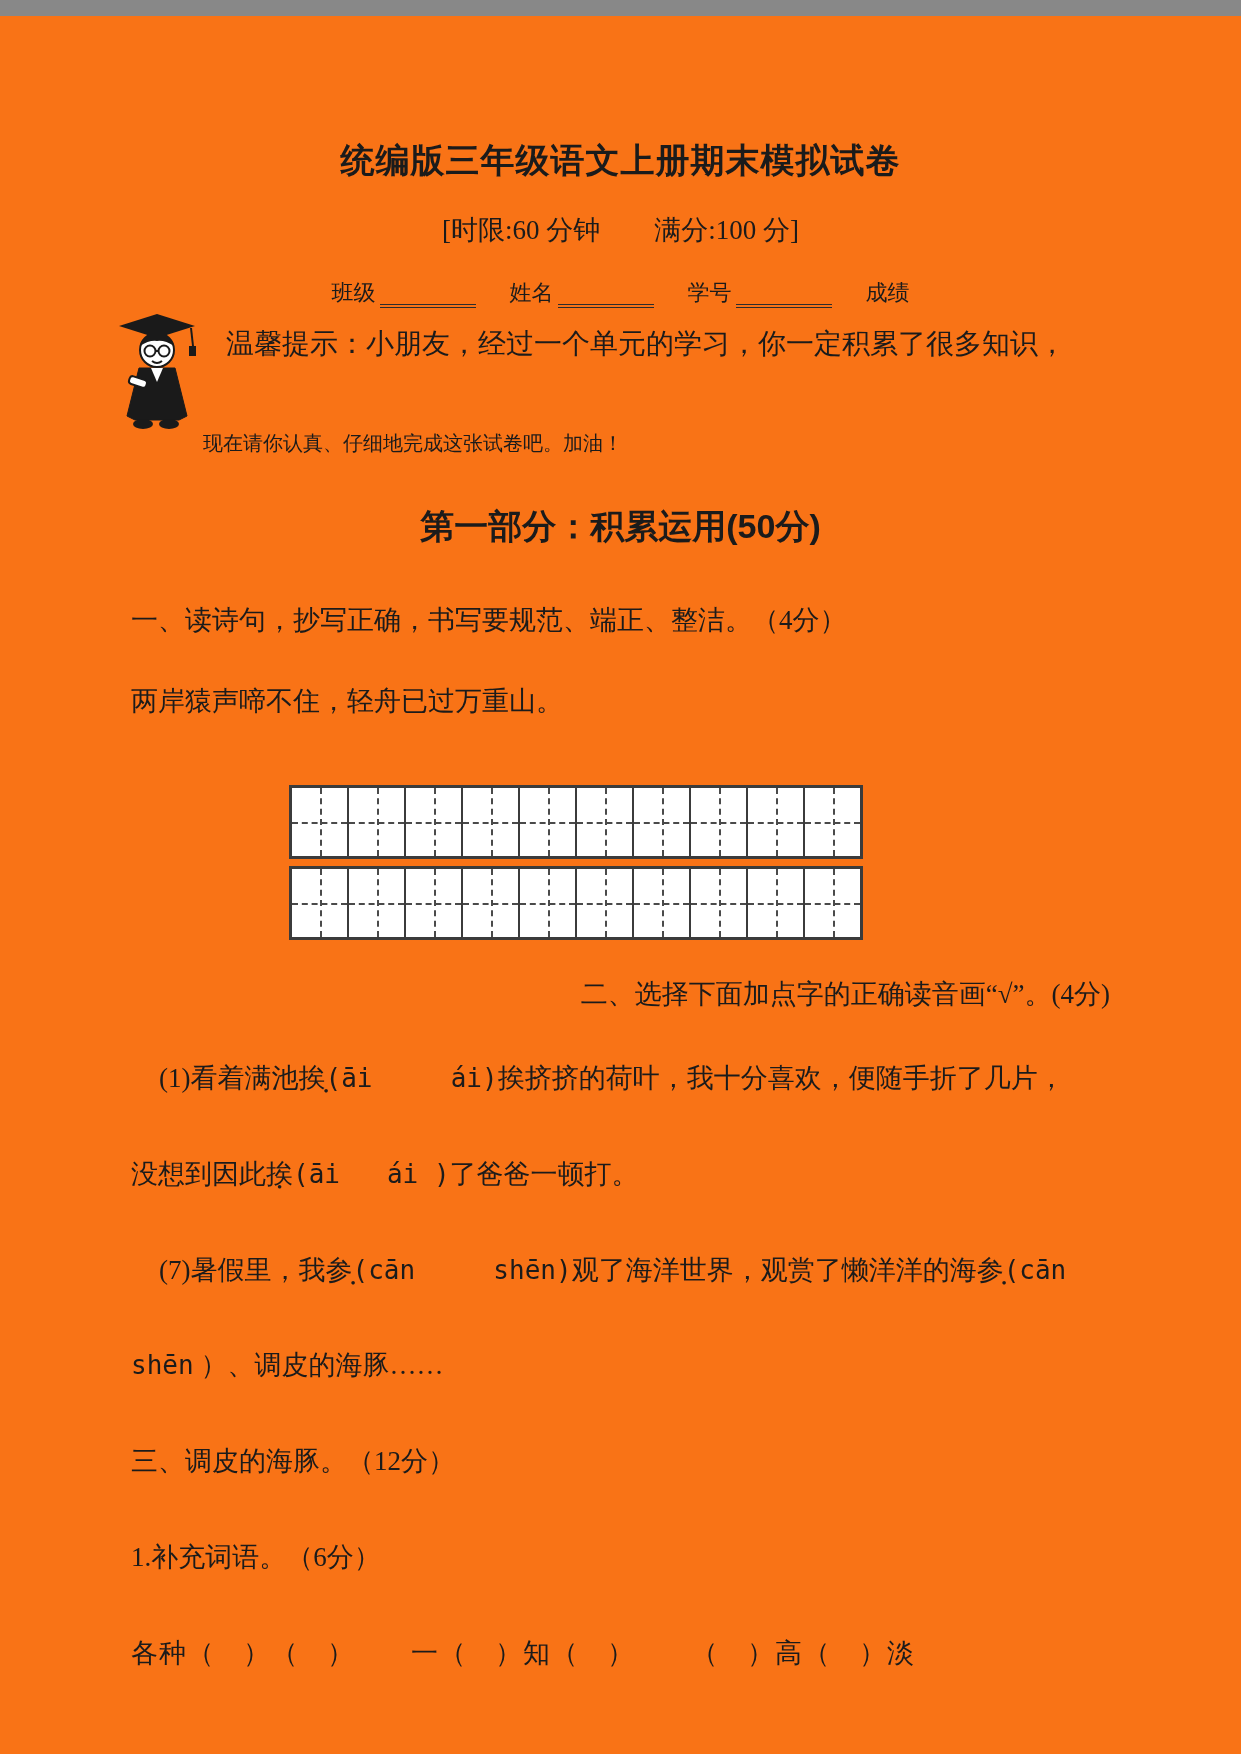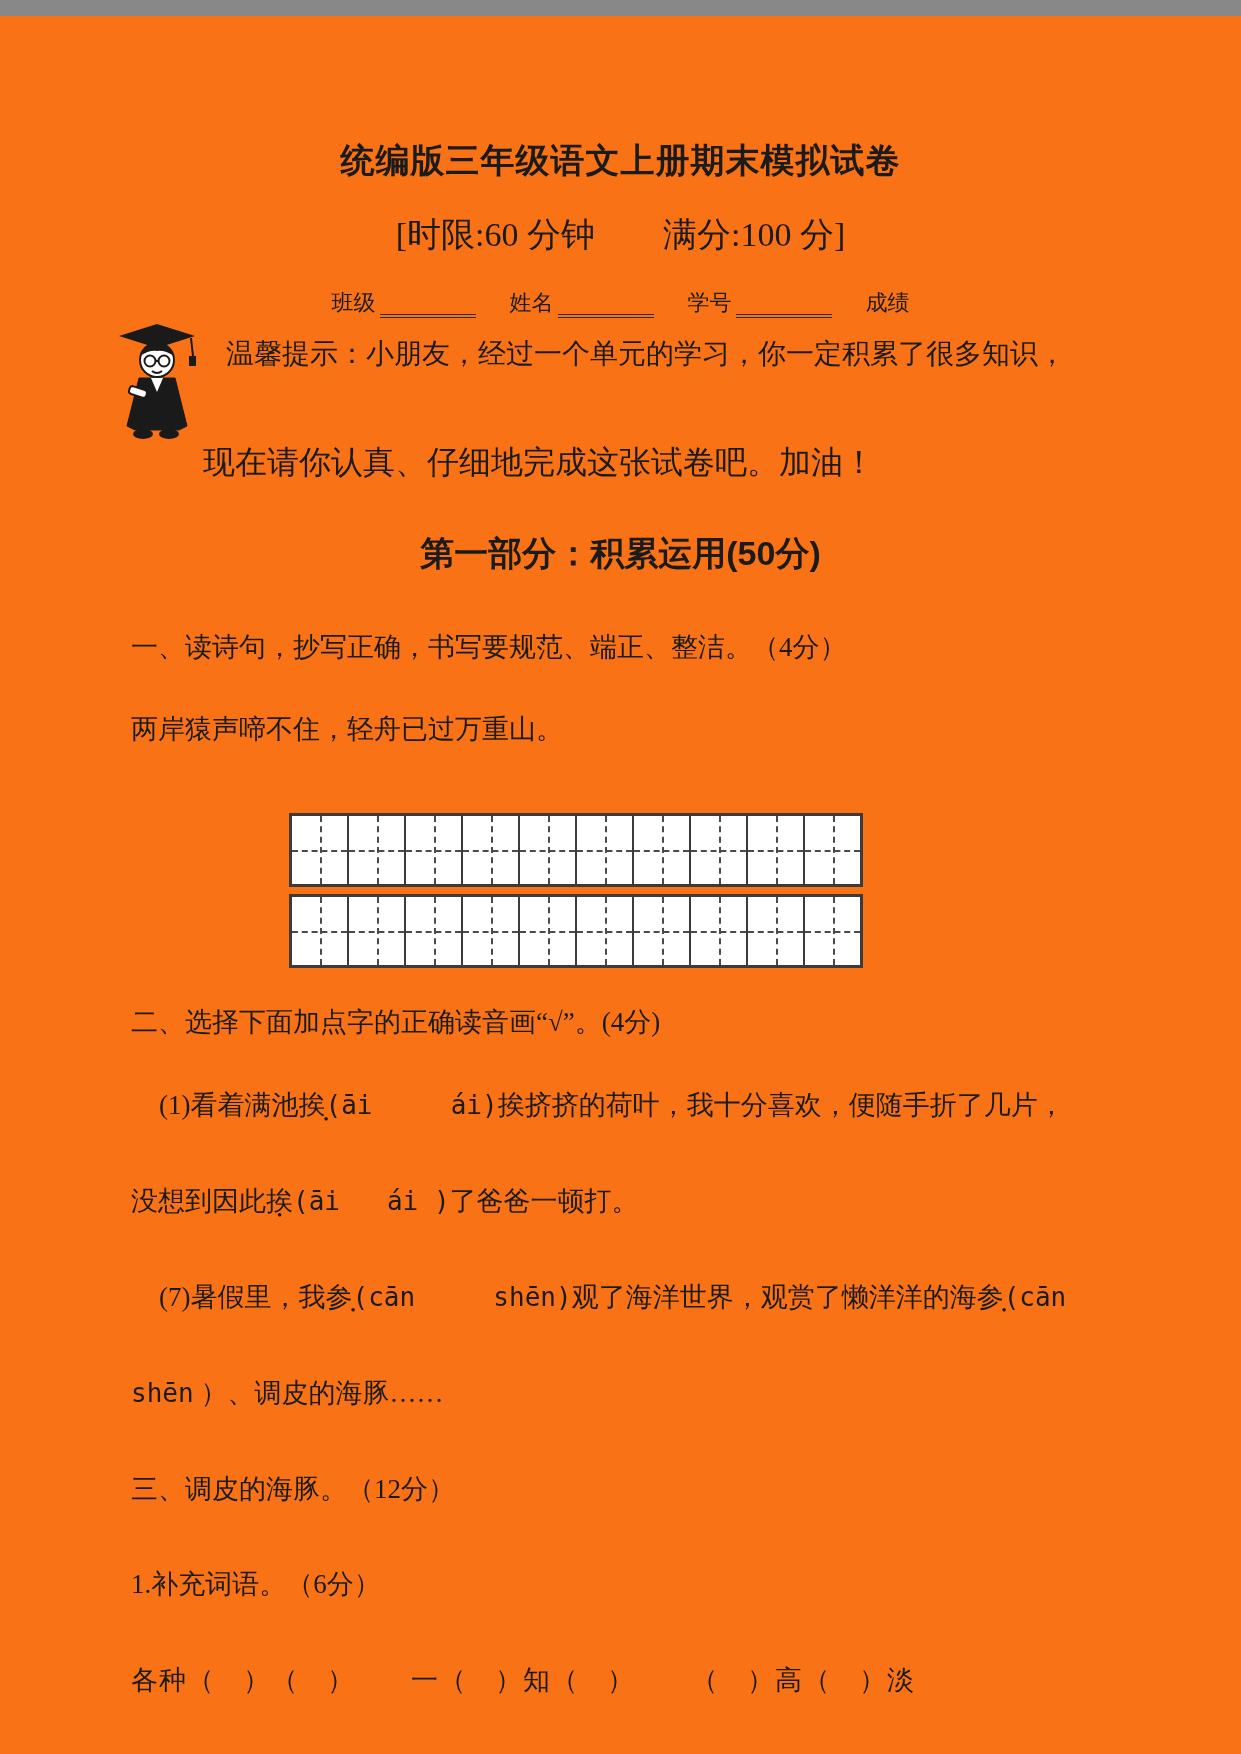--- a/index.html
+++ b/index.html
@@ -15,54 +15,54 @@
     overflow:hidden;
   }
   .center{text-align:center;}
   .title{
     font-family:"Liberation Sans","DejaVu Sans",sans-serif;
     font-weight:bold;
     font-size:34px;
     margin:0;padding-top:122px;
     letter-spacing:1px;
   }
-  .subtitle{font-size:34px;margin:28px 0 0 0;}
+  .subtitle{font-size:27px;margin:28px 0 0 0;}
   .header-row{
     margin-top:30px;
     font-size:22px;
     display:flex;justify-content:center;align-items:flex-end;gap:4px;
   }
   .blank{
     display:inline-block;width:96px;height:1.05em;
     border-bottom:4px double #2c2c2c;
   }
   .tip{position:relative;margin-top:16px;min-height:128px;}
   .cartoon{position:absolute;left:-26px;top:-12px;}
   .tip-line1{font-size:28px;margin:16px 0 0 95px;line-height:1.45;}
-  .tip-line2{font-size:32px;margin:64px 0 0 72px;line-height:1.45;}
+  .tip-line2{font-size:20px;margin:64px 0 0 72px;line-height:1.45;}
   .part-heading{
     font-family:"Liberation Sans","DejaVu Sans",sans-serif;
     font-weight:bold;font-size:34px;
     margin:46px 0 0 0;text-align:center;
   }
   .line{font-size:27px;line-height:1.4;margin:0;}
   .q1-prompt{margin-top:52px;}
   .poem{margin-top:44px;}
   .writing-grid{margin-top:64px;margin-left:158px;}
   .grid-row{display:flex;border:2px solid #3b3b3b;width:fit-content;margin-bottom:7px;background:#fff;}
   .grid-cell{width:57px;height:70px;border:1px solid #3b3b3b;position:relative;box-sizing:border-box;}
   .grid-cell::before{
     content:"";position:absolute;top:0;bottom:0;left:50%;width:0;
     border-left:2px dashed #4a4a4a;
   }
   .grid-cell::after{
     content:"";position:absolute;left:0;right:0;top:50%;height:0;
     border-top:2px dashed #4a4a4a;
   }
-  .q2-prompt{margin-top:36px;}
+  .q2-prompt{margin-top:36px;text-align:right;}
   .indent{text-indent:28px;}
   .mt-lg{margin-top:58px;}
   .mt-md{margin-top:46px;}
   .mono{font-family:"DejaVu Sans Mono","Liberation Mono",monospace;white-space:pre;font-size:26px;}
   .dotted{position:relative;}
   .dotted::after{
     content:"•";
     position:absolute;left:50%;bottom:-0.62em;
     transform:translateX(-50%);
     font-size:0.55em;color:#1b1b1b;

